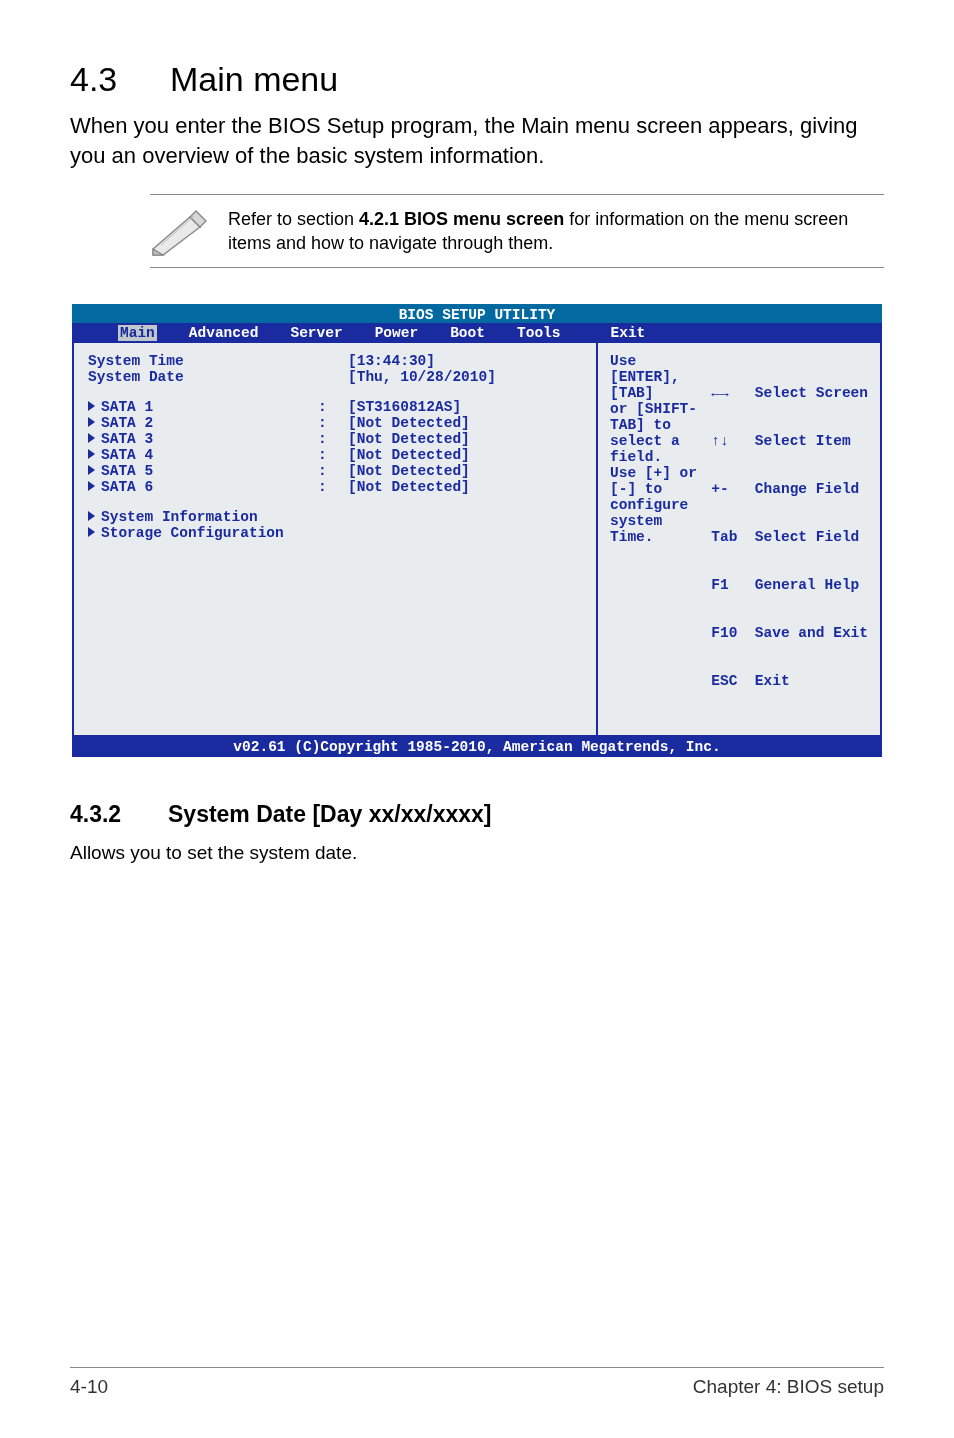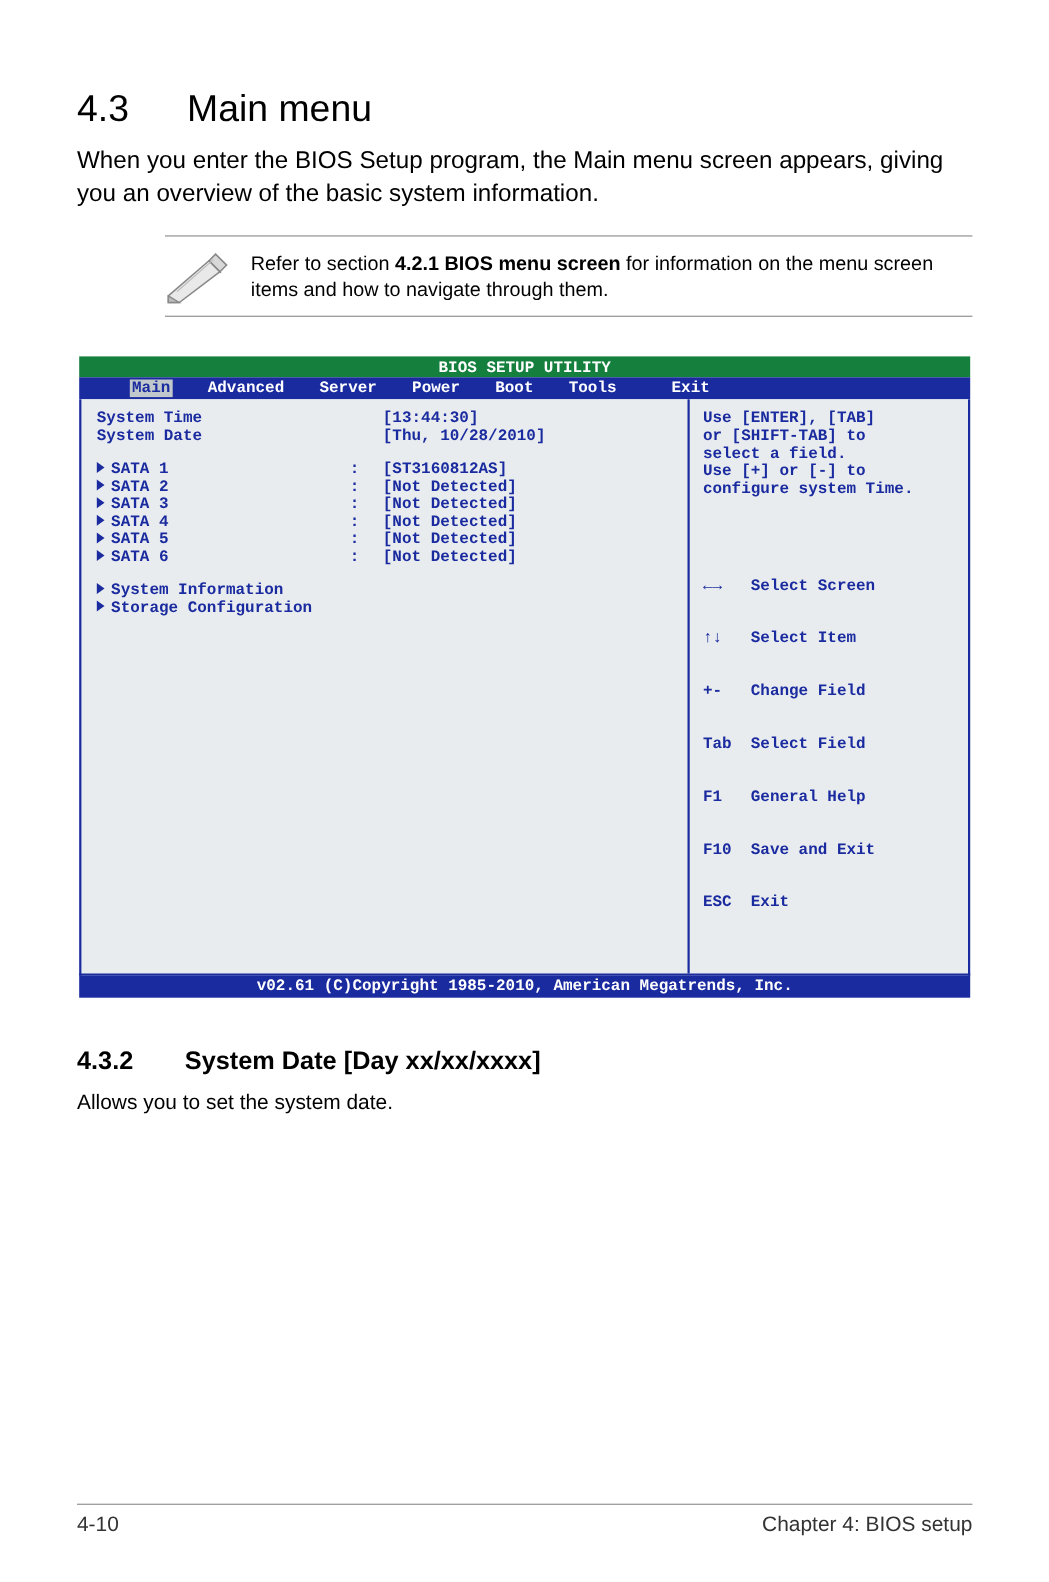--- a/index.html
+++ b/index.html
@@ -1,34 +1,34 @@
 <!DOCTYPE html>
 <html><head>
 <meta charset="utf-8">
 <style>
   * { margin: 0; padding: 0; box-sizing: border-box; }
   html, body { width: 954px; height: 1438px; background: #fff; font-family: Arial, Helvetica, sans-serif; color: #000; }
-  .page { padding: 60px 70px 0 70px; margin-top: 20px; }
+  .page { padding: 60px 70px 0 70px; }
   .section-num-title { font-size: 34px; font-weight: 400; margin-bottom: 12px; }
   .section-num-title .num { display: inline-block; width: 100px; }
   .intro { font-size: 22px; line-height: 1.35; margin-bottom: 24px; }
   .note-wrap { border-top: 1px solid #888; border-bottom: 1px solid #888; margin: 0 0 36px 80px; padding: 10px 0; display: flex; align-items: center; gap: 18px; justify-content: space-between; }
   .note-icon { width: 60px; height: 52px; flex: 0 0 60px; }
   .note-text { font-size: 18px; line-height: 1.35; }
   .bold { font-weight: 700; }
 
   .bios { margin: 0 auto 44px auto; width: 810px; font-family: "Courier New", monospace; font-size: 14.5px; font-weight: 700; }
-  .bios-bar { background: #15803d; color: #fff; text-align: center; padding: 3px 0 0 0; }
+  .bios-bar { background: #0369a1; color: #fff; text-align: center; padding: 3px 0 0 0; }
   .bios-tabs { background: #1a2a9f; color: #fff; display: flex; padding: 0 0 0 30px; }
   .bios-tab { padding: 2px 16px; }
   .bios-tab .lbl { }
   .bios-tab.selected .lbl { background: #c0c8cc; color: #1a2a9f; padding: 0 2px; }
   .bios-body { display: flex; background: #e8ecef; border: 2px solid #1a2a9f; border-top: none; }
   .bios-left { flex: 1; padding: 10px 14px 14px 14px; color: #1a2a9f; }
-  .bios-right { width: 255px; border-left: 2px solid #1a2a9f; padding: 10px 12px 14px 12px; color: #1a2a9f; display: flex; flex-direction: column; }
+  .bios-right { width: 284px; border-left: 2px solid #1a2a9f; padding: 10px 12px 14px 12px; color: #1a2a9f; display: flex; flex-direction: row; }
   .row { display: flex; white-space: pre; }
   .row .label { width: 230px; }
   .row .colon { width: 30px; }
   .tri { display:inline-block; width:0; height:0; border-top:5px solid transparent; border-bottom:5px solid transparent; border-left:7px solid #1a2a9f; margin-right: 6px; vertical-align: 0px; }
   .help-top { min-height: 120px; }
   .help-keys { margin-top: auto; white-space: pre; }
   .bios-footer { background: #1a2a9f; color: #fff; text-align: center; padding: 2px 0; }
   .spacer { height: 14px; }
 
   h2.sub { font-size: 23px; font-weight: 700; margin: 24px 0 14px 0; }

